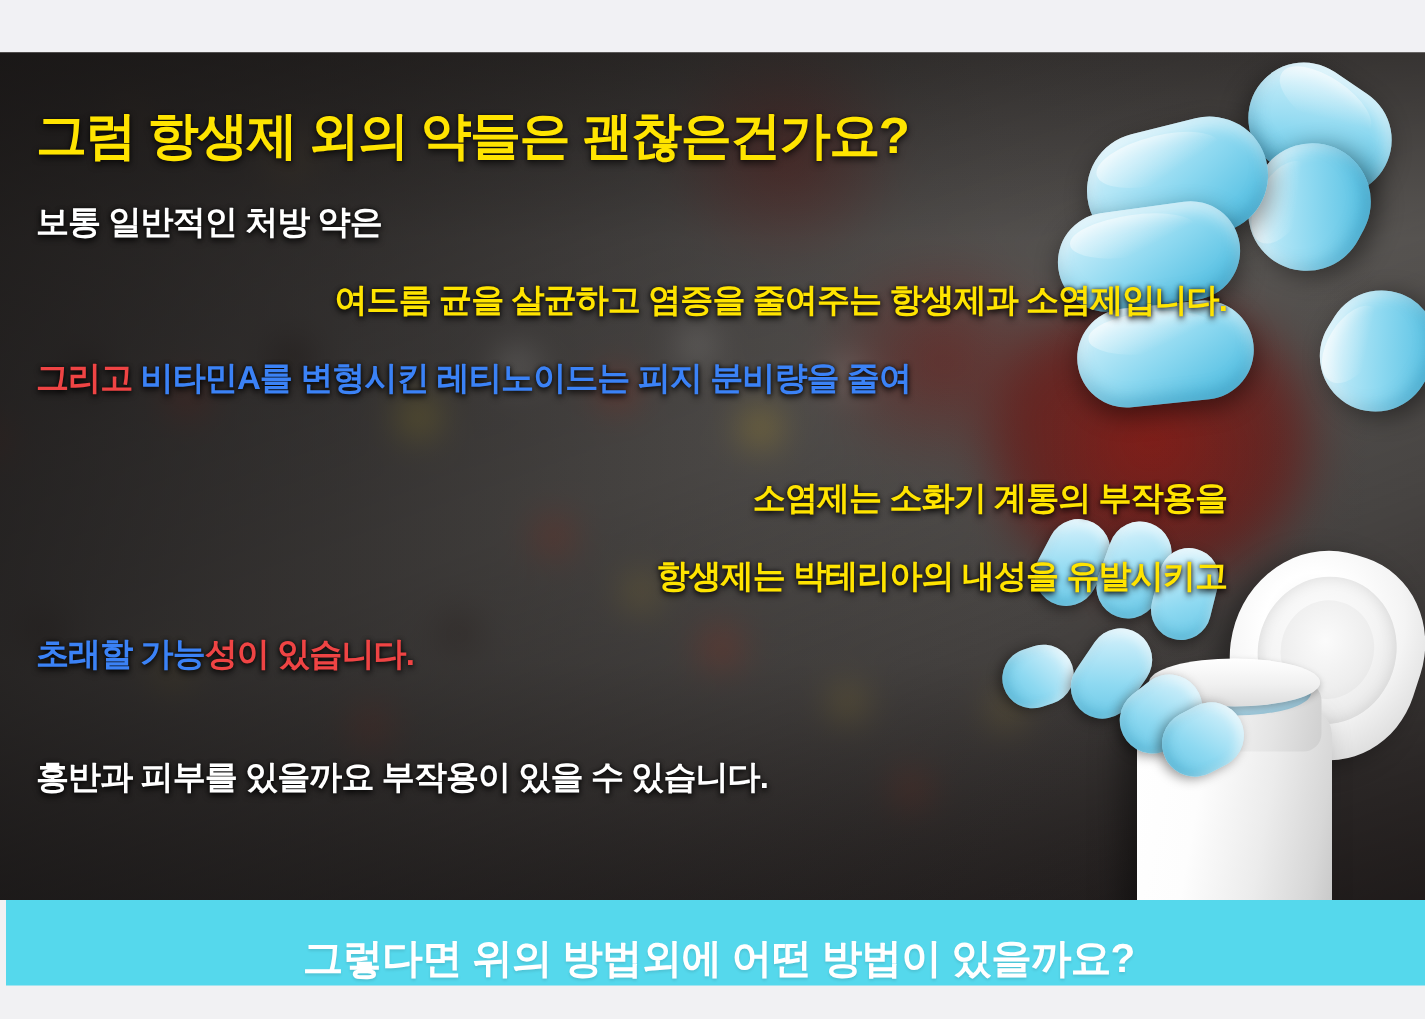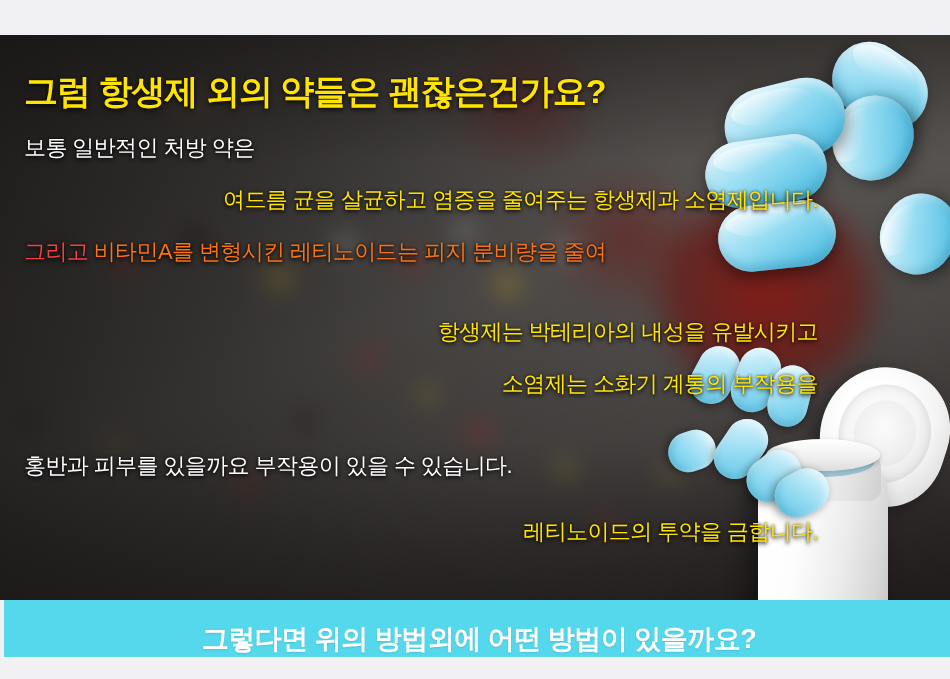--- a/index.html
+++ b/index.html
@@ -181,31 +181,31 @@
     line-height:1.18;
     text-shadow:0 2px 5px rgba(0,0,0,.75), 0 0 2px rgba(0,0,0,.6);
     margin:5px 0 8px 4px;
     white-space:nowrap;
   }
 
   .para { margin:0 0 0 4px; }
 
   .line {
     font-size:22px;
-    font-weight:normal;
+    font-weight:bold;
     line-height:31px;
     letter-spacing:-.6px;
     white-space:nowrap;
     color:#ffffff;
     text-shadow:0 2px 4px rgba(0,0,0,.85), 0 0 3px rgba(0,0,0,.7);
     margin-top:21px;
   }
   .line.y { color:#ffe400;text-align:right; }
 
-  .hl { color:#f97316; }
+  .hl { color:#3b82f6; }
   .wh { color:#ef4444; }
 
   .gap-sm { height:14px; }
   .gap-md { height:28px; }
   .gap-lg { height:30px; }
 
   
   .footer-band {
     position:absolute; left:4px; top:600px;
     width:950px; height:57px;
@@ -259,34 +259,34 @@
 
       <div class="para">
         <div class="line">보통 일반적인 처방 약은</div>
         <div class="line y">여드름 균을 살균하고 염증을 줄여주는 항생제과 소염제입니다.</div>
         <div class="line"><span class="wh">그리고 </span><span class="hl">비타민A를 변형시킨 레티노이드는 피지 분비량을 줄여</span></div>
       </div>
 
       <div class="gap-md"></div>
 
       <div class="para">
+        <div class="line y">소염제는 소화기 계통의 부작용을</div>
         <div class="line y">항생제는 박테리아의 내성을 유발시키고</div>
-        <div class="line y">소염제는 소화기 계통의 부작용을</div>
+        <div class="line"><span class="hl">초래할 가능</span><span class="wh">성이 있습니다.</span></div>
       </div>
 
       <div class="gap-lg"></div>
 
       <div class="para">
         <div class="line">홍반과 피부를 있을까요 부작용이 있을 수 있습니다.</div>
       </div>
 
       <div class="gap-sm"></div>
 
       <div class="para">
-        <div class="line y">레티노이드의 투약을 금합니다.</div>
       </div>
 
     </div>
   </div>
 
   <div class="footer-band">
     <div class="footer-text">그렇다면 위의 방법외에 어떤 방법이 있을까요?</div>
   </div>
 
 </div>

